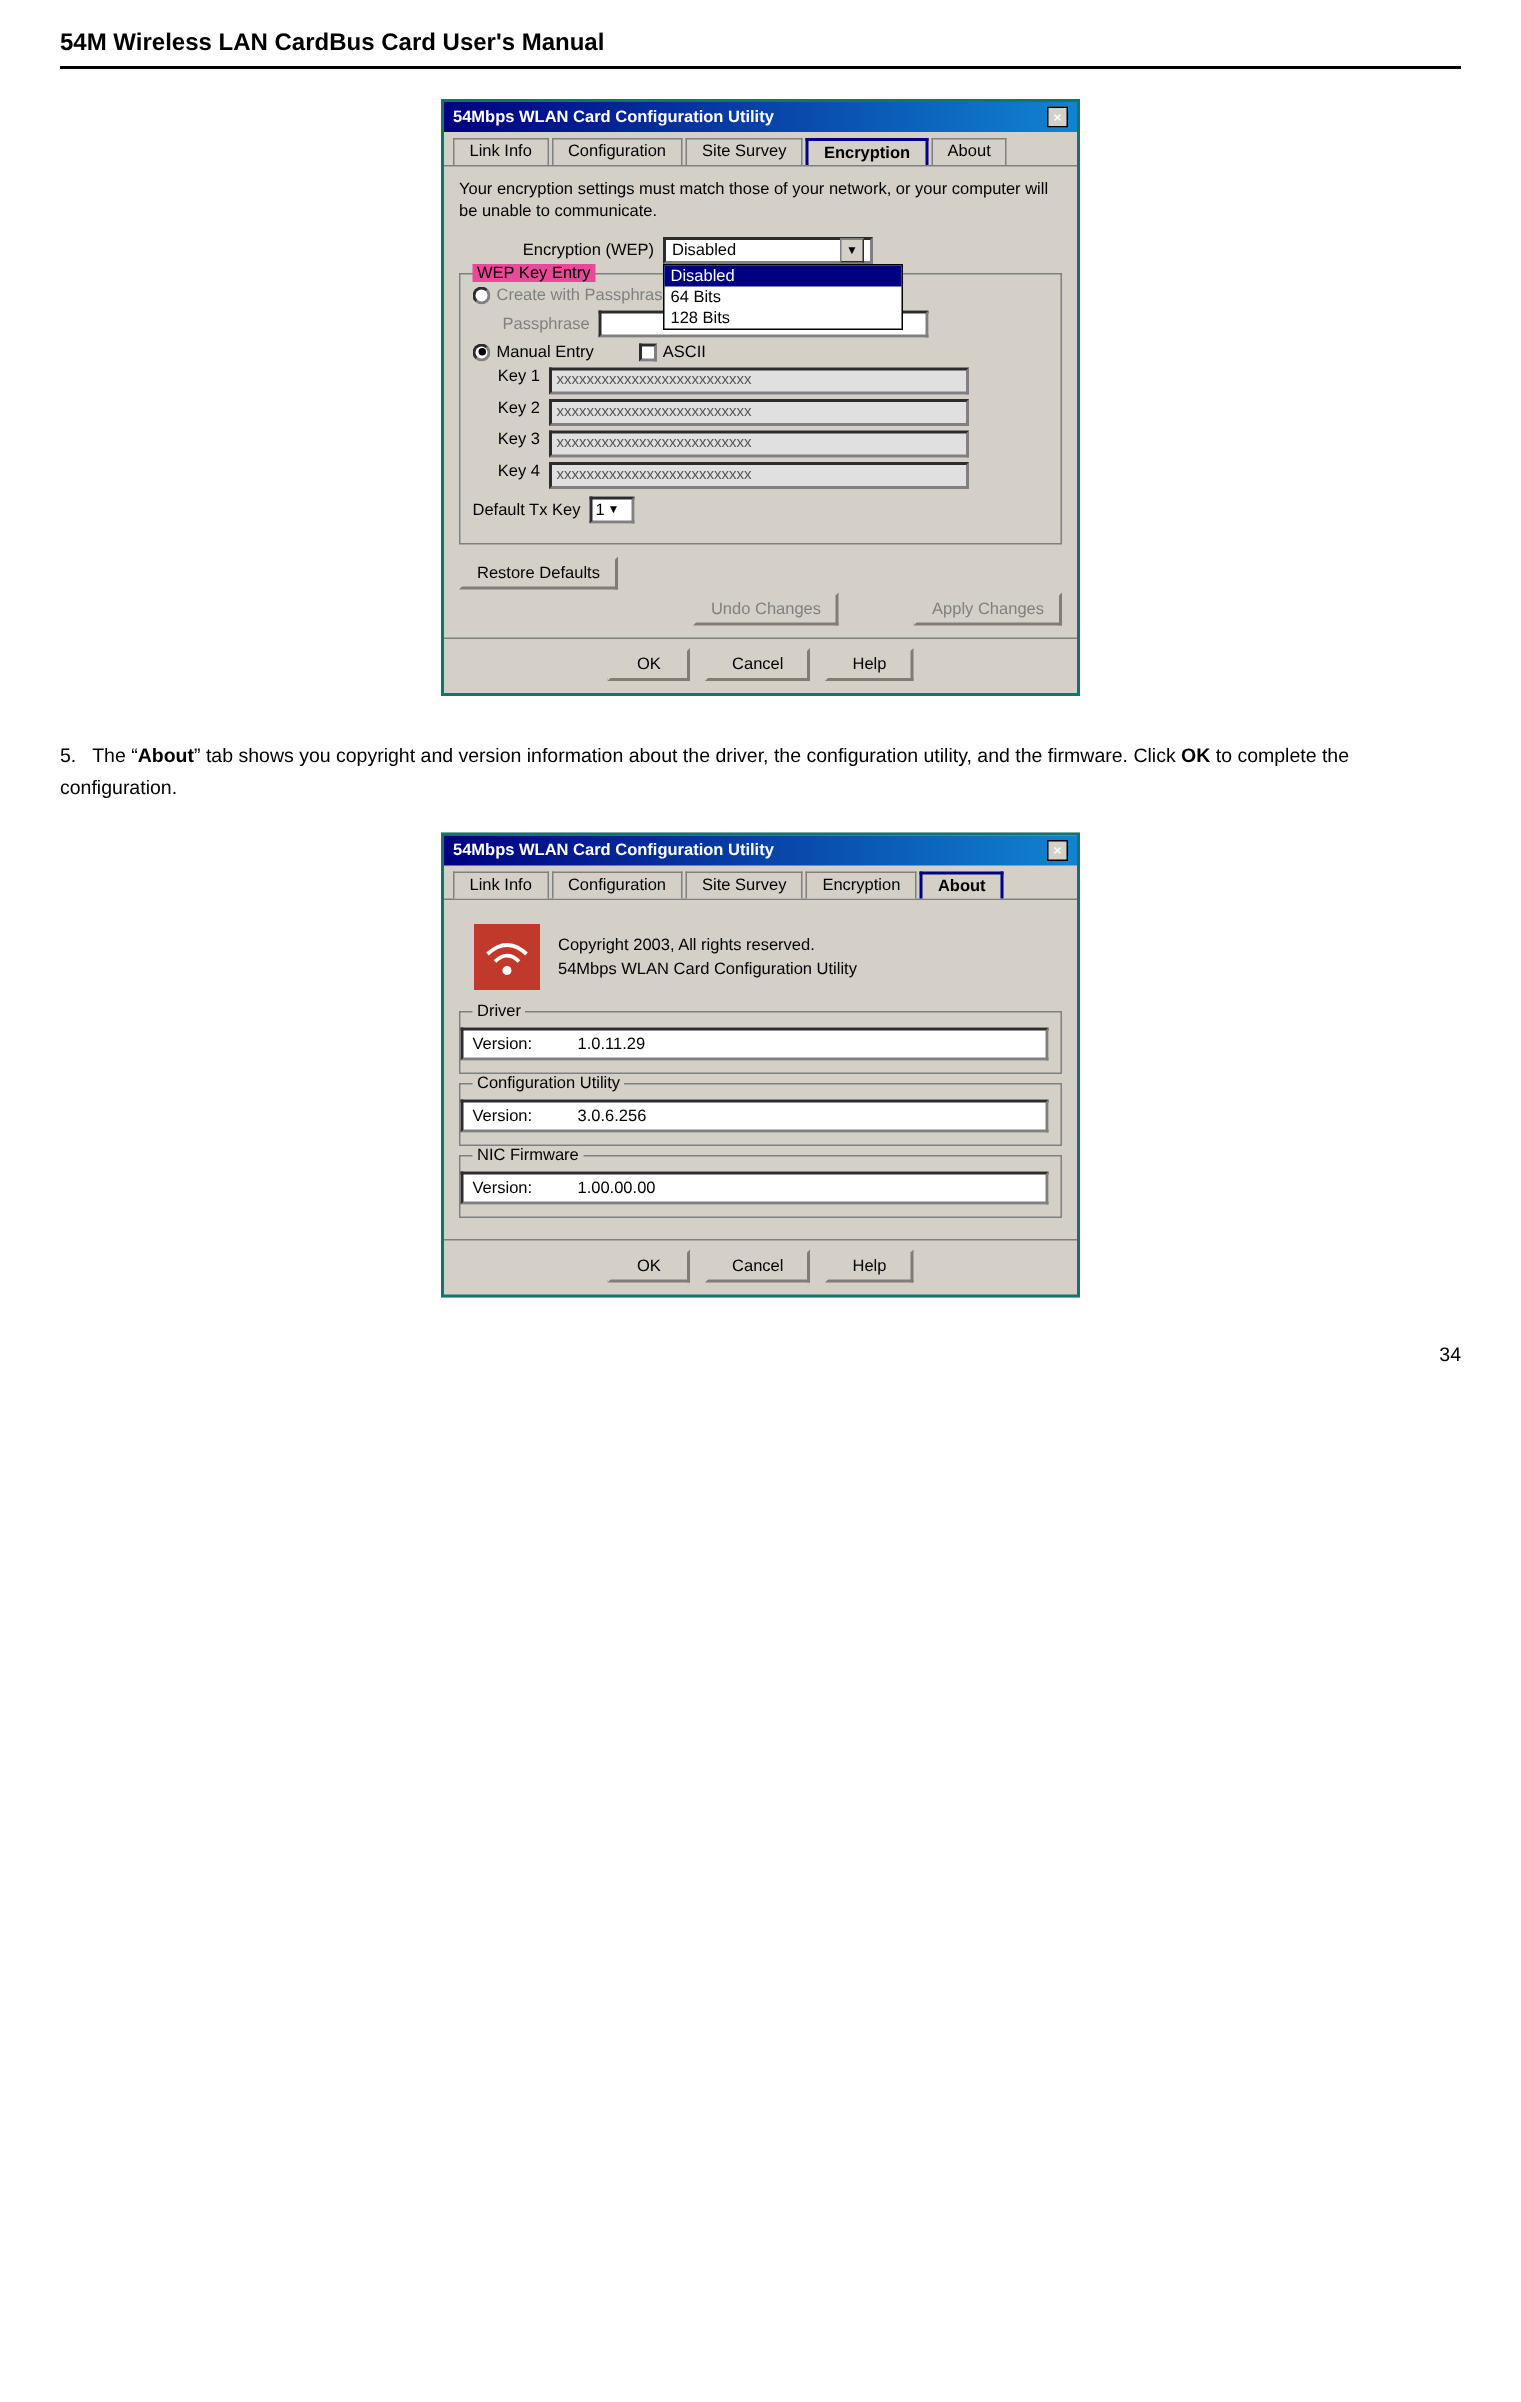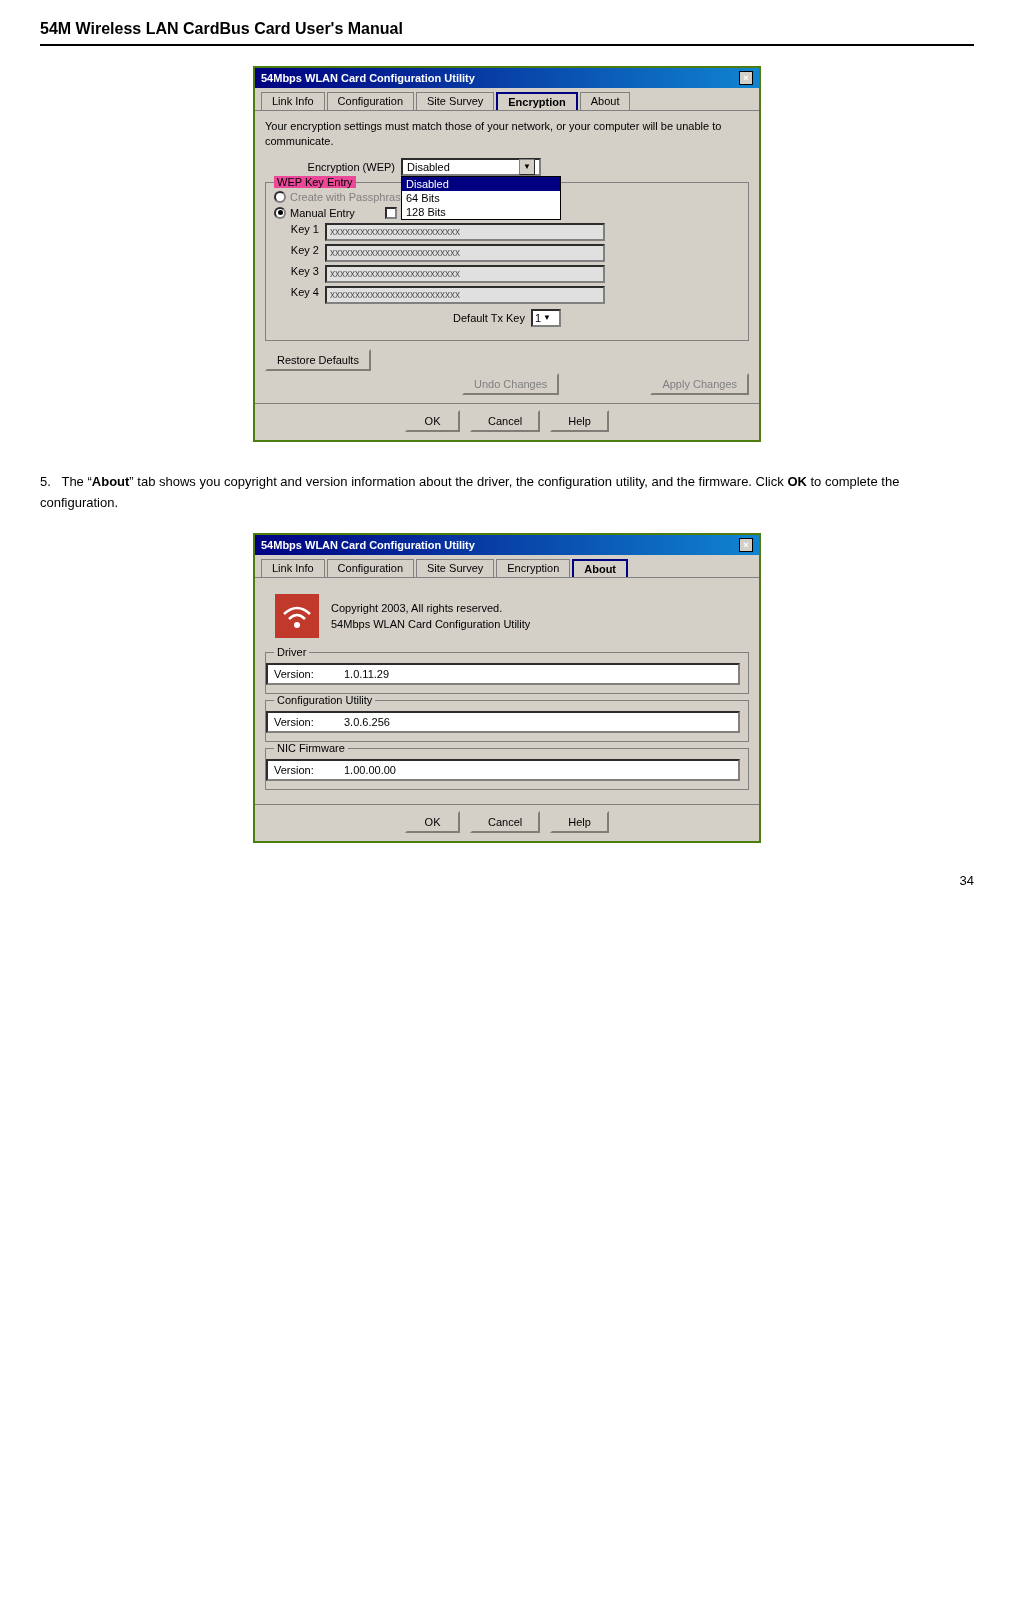--- a/index.html
+++ b/index.html
@@ -25,22 +25,22 @@
       font-size: 13px;
     }
 
     
     .dialog-wrapper {
       display: flex;
       justify-content: center;
       margin: 20px 0 30px 0;
     }
     .dialog {
-      width: 508px;
-      border: 2px solid #4d7c0f;
+      width: 426px;
+      border: 2px solid #0f766e;
       background: #d4d0c8;
       font-family: "MS Sans Serif", Arial, sans-serif;
       font-size: 11px;
     }
     .dialog-titlebar {
       background: linear-gradient(to right, #000080, #1084d0);
       color: #fff;
       padding: 3px 6px;
       display: flex;
       justify-content: space-between;
@@ -221,21 +221,20 @@
       height: 18px;
       font-size: 10px;
       padding: 1px 3px;
       width: 280px;
       color: #555;
     }
     .default-tx-row {
       display: flex;
       align-items: center;
       margin: 5px 0;
-      justify-content: center;
     }
     .button-row {
       display: flex;
       gap: 22px;
       margin-top: 8px;
       justify-content: space-between;
     }
     .win-button {
       border: 2px outset #d4d0c8;
       background: #d4d0c8;
@@ -363,20 +362,24 @@
       </div>
 
       <div class="group-box">
         <span class="group-box-title">WEP Key Entry</span>
 
         <div class="radio-row">
           <div class="radio-dot"></div>
           <span class="radio-label">Create with Passphrase</span>
         </div>
 
+        <div class="passphrase-row">
+          <span style="font-size:11px; color:#808080; margin-right:6px;">Passphrase</span>
+          <input type="text" class="win-input" style="width: 220px;" value="">
+        </div>
 
         <div class="manual-row">
           <div class="radio-dot checked"></div>
           <span style="font-size:11px; margin-right:30px;">Manual Entry</span>
           <div class="checkbox-box"></div>
           <span style="font-size:11px;">ASCII</span>
         </div>
 
         <div class="key-row">
           <span class="key-label">Key 1</span>

